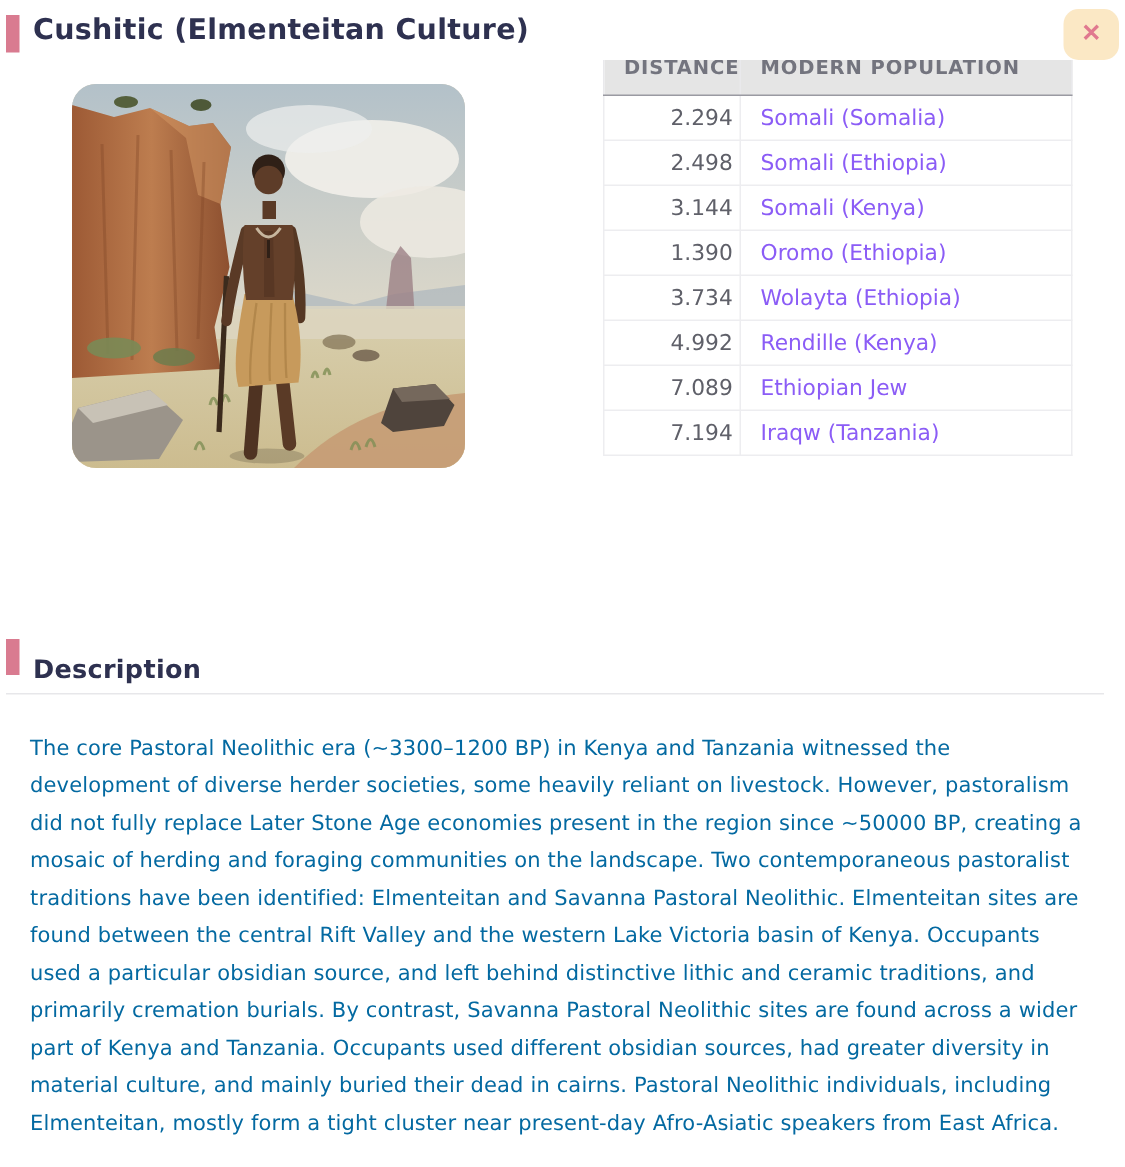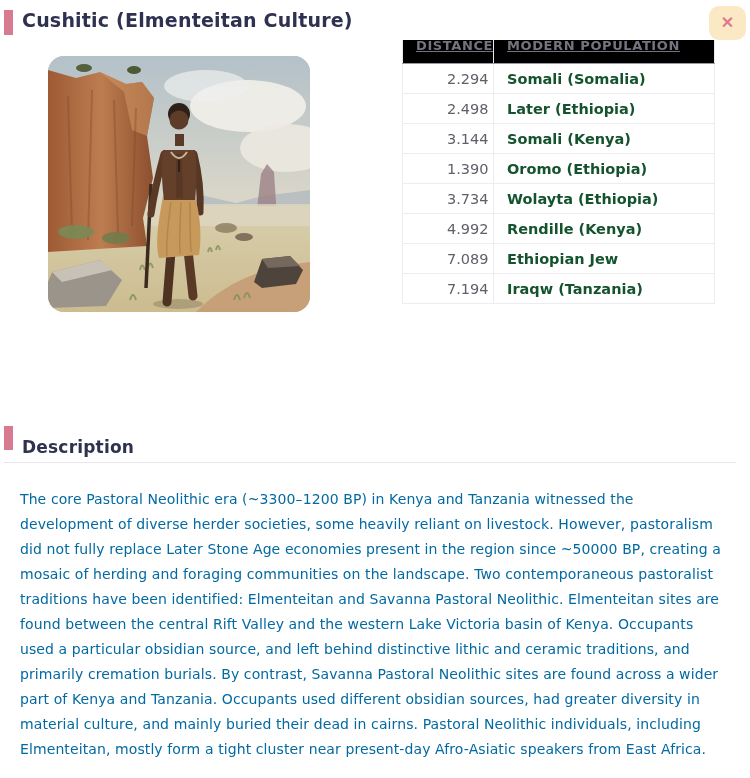--- a/index.html
+++ b/index.html
@@ -22,25 +22,25 @@
                   border-radius:16px; overflow:hidden; background:#cfc5ae; }
   .illustration svg { display:block; }
 
   
   .table-clip { position:absolute; left:402px; top:40px; width:314px; height:329px; overflow:hidden; }
   table.pop-table { width:313px; margin-top:-13px; border-collapse:collapse;
                     color:#6e6f78; font-size:14.5px; }
   table.pop-table th {
       height:36px; text-align:left; padding-left:13px; font-size:13px; font-weight:600;
       color:#73747e; letter-spacing:.6px; border:1px solid #e9e9ec;
-      border-bottom:1.5px solid #9a9aa2; background:#000000; white-space:nowrap;text-decoration:underline; }
+      border-bottom:1.5px solid #9a9aa2; background:#e5e5e5; white-space:nowrap; }
   table.pop-table td {
       height:30px; padding-left:13px; border:1px solid #ededf0; background:#fff; white-space:nowrap; }
   table.pop-table td.dist { width:80px; color:#5f6069;padding-left:44px; }
-  table.pop-table td.pop  { color:#14532d;font-weight:bold; }
+  table.pop-table td.pop  { color:#8b5cf6; }
 
   
   .desc-accent { position:absolute; left:4px; top:426px; width:9px; height:24px; background:#d97b90; }
   .desc-heading { position:absolute; left:22px; top:437px; font-size:17px; font-weight:700;
                   color:#2e3150; letter-spacing:.2px; }
   .section-divider { position:absolute; left:4px; top:462px; width:732px; height:1px;
                      background:#e7e7ea; border:none; }
   .desc-body { position:absolute; left:20px; top:487px; width:708px;
                font-size:14px; line-height:25px; color:#0369a1; letter-spacing:.1px; }
 </style>
@@ -122,21 +122,21 @@
           <th>MODERN POPULATION</th>
         </tr>
       </thead>
       <tbody>
         <tr>
           <td class="dist">2.294</td>
           <td class="pop">Somali (Somalia)</td>
         </tr>
         <tr>
           <td class="dist">2.498</td>
-          <td class="pop">Later (Ethiopia)</td>
+          <td class="pop">Somali (Ethiopia)</td>
         </tr>
         <tr>
           <td class="dist">3.144</td>
           <td class="pop">Somali (Kenya)</td>
         </tr>
         <tr>
           <td class="dist">1.390</td>
           <td class="pop">Oromo (Ethiopia)</td>
         </tr>
         <tr>

